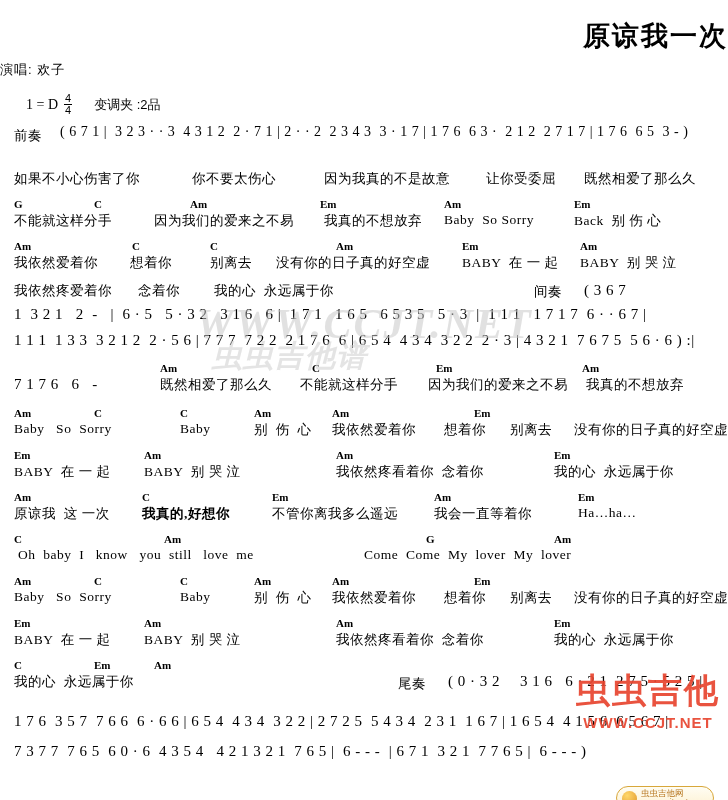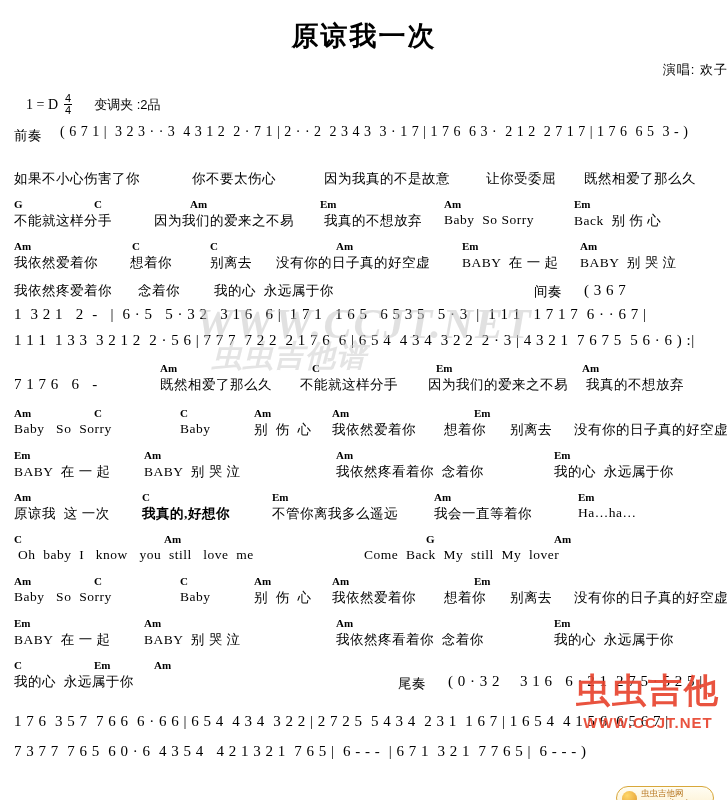--- a/index.html
+++ b/index.html
@@ -8,29 +8,29 @@
     background:#ffffff;
     font-family:"Liberation Sans", sans-serif;
     color:#000;
     position:relative;
     overflow:hidden;
   }
   .sheet{position:relative;width:728px;height:800px;}
 
   
   .title{
-    text-align:center;
+    text-align:right;
     font-family:Liberation Mono, monospace;
     font-weight:bold;
     font-size:27px;
     letter-spacing:2px;
     margin-top:18px;
   }
   .singer{
-    text-align:right;
+    text-align:left;
     font-size:13px;
     margin-top:7px;
     letter-spacing:1px;
   }
   .meta{
     margin-top:14px;
     padding-left:26px;
     font-size:13px;
     display:flex;
     align-items:center;
@@ -305,21 +305,21 @@
     </div>
 
     <div class="chordline" style="margin-top:9px;">
       <span style="left:0px;">C</span>
       <span style="left:150px;">Am</span>
       <span style="left:412px;">G</span>
       <span style="left:540px;">Am</span>
     </div>
     <div class="lyricline">
       <span style="left:4px;">Oh  baby  I   know   you  still   love  me</span>
-      <span style="left:350px;">Come  Back  My  still  My  lover</span>
+      <span style="left:350px;">Come  Come  My  lover  My  lover</span>
     </div>
 
     <div class="chordline" style="margin-top:9px;">
       <span style="left:0px;">Am</span>
       <span style="left:80px;">C</span>
       <span style="left:166px;">C</span>
       <span style="left:240px;">Am</span>
       <span style="left:318px;">Am</span>
       <span style="left:460px;">Em</span>
     </div>

